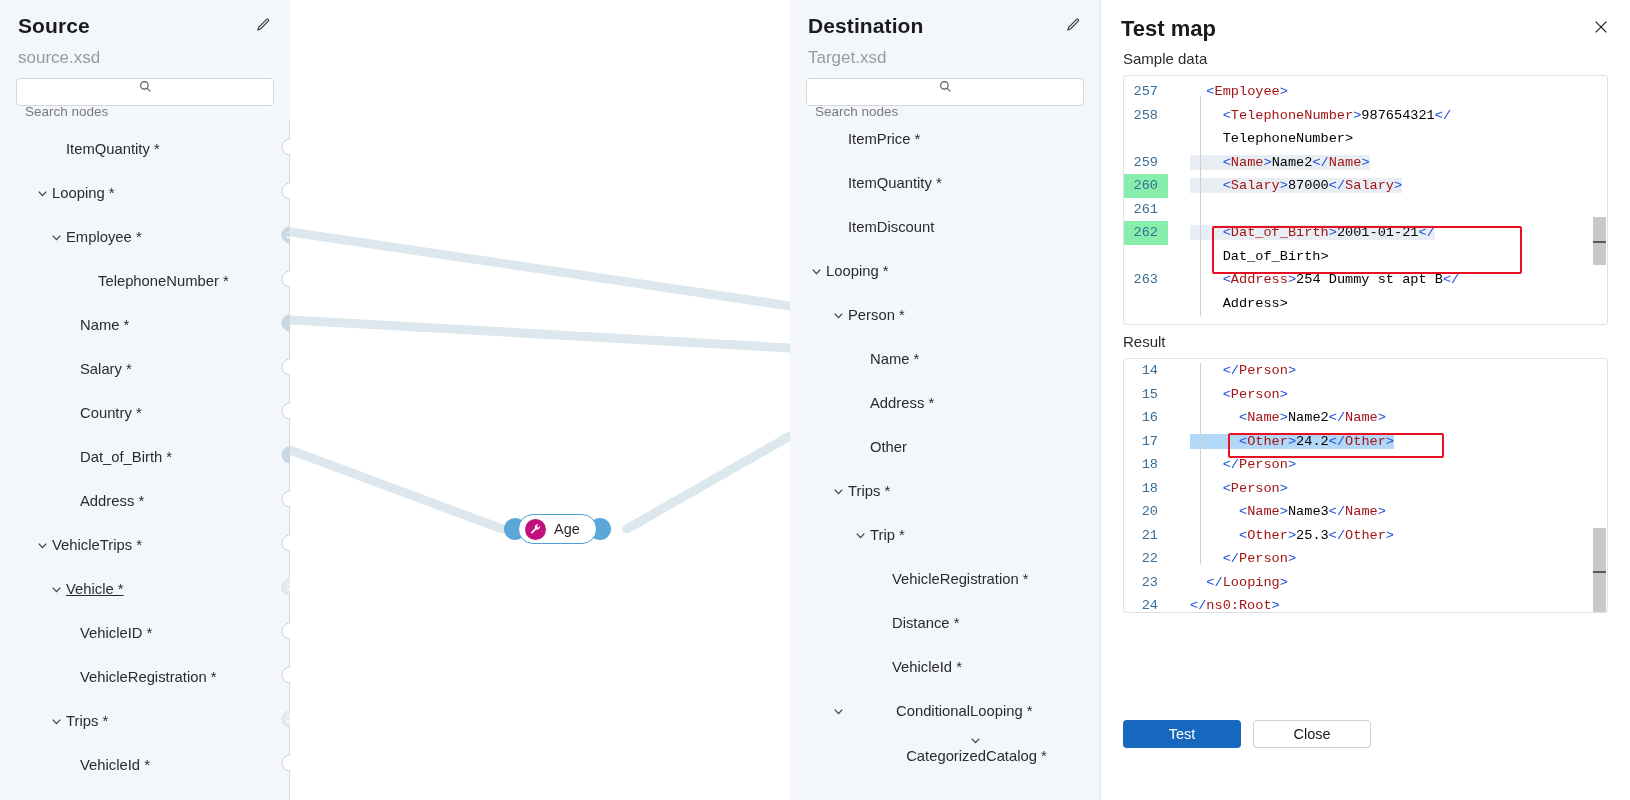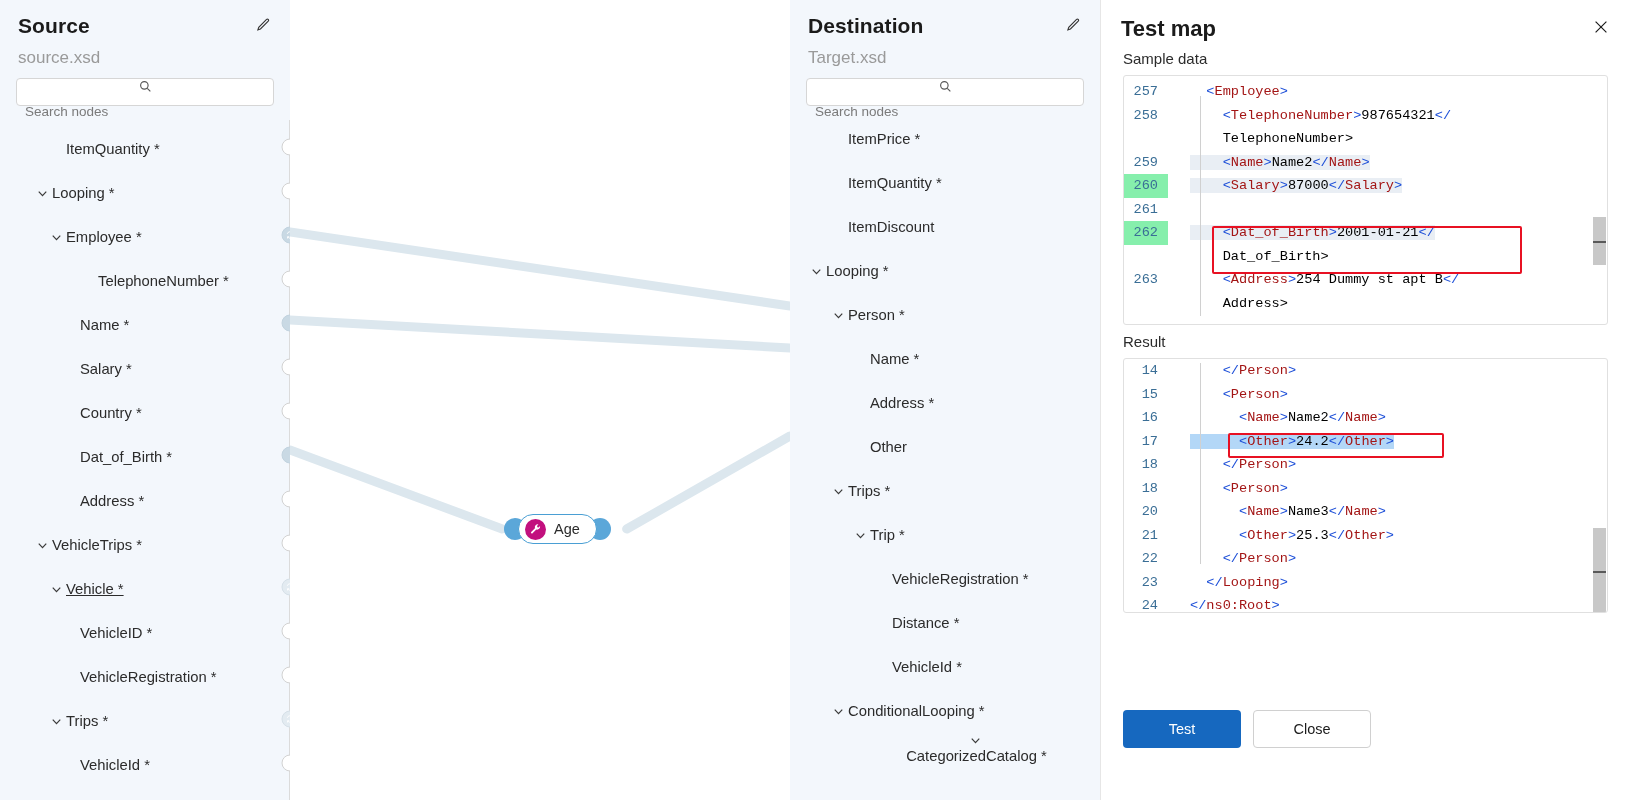--- a/index.html
+++ b/index.html
@@ -179,21 +179,21 @@
   .vthumb::after {
     content: ""; position: absolute; left: 0; right: 0; top: 50%;
     height: 2px; background: #5a5a5a;
   }
 
   .tm-buttons {
     position: absolute; left: 22px; bottom: 52px;
     display: flex; gap: 12px;
   }
   .btn {
-    height: 38px; min-width: 118px; border-radius: 4px;
+    height: 28px; min-width: 118px; border-radius: 4px;
     font-family: "Liberation Sans", sans-serif; font-size: 14.5px;
     display: flex; align-items: center; justify-content: center;
     cursor: pointer; border: 1px solid transparent;
   }
   .btn-primary { background: #1668bf; color: #ffffff; }
   .btn-secondary { background: #ffffff; color: #1b1b1b; border-color: #d0d0d0; }
 </style>
 </head>
 <body>
 
@@ -427,21 +427,21 @@
         </div>
         <div class="tree-row" style="padding-left: 102px;">
           <span class="row-label">VehicleRegistration *</span>
         </div>
         <div class="tree-row" style="padding-left: 102px;">
           <span class="row-label">Distance *</span>
         </div>
         <div class="tree-row" style="padding-left: 102px;">
           <span class="row-label">VehicleId *</span>
         </div>
-        <div class="tree-row" style="padding-left: 41px;">
+        <div class="tree-row" style="padding-left: 41px; gap: 48px;">
           <span class="chev">
             <svg viewBox="0 0 16 16" fill="none" stroke="#3b3b3b" stroke-width="1.3">
               <path d="M4 6 L8 10.2 L12 6"></path>
             </svg>
           </span>
           <span class="row-label">ConditionalLooping *</span>
         </div>
         <div class="tree-row" style="padding-left: 63px; flex-direction: column;">
           <span class="chev">
             <svg viewBox="0 0 16 16" fill="none" stroke="#3b3b3b" stroke-width="1.3">

